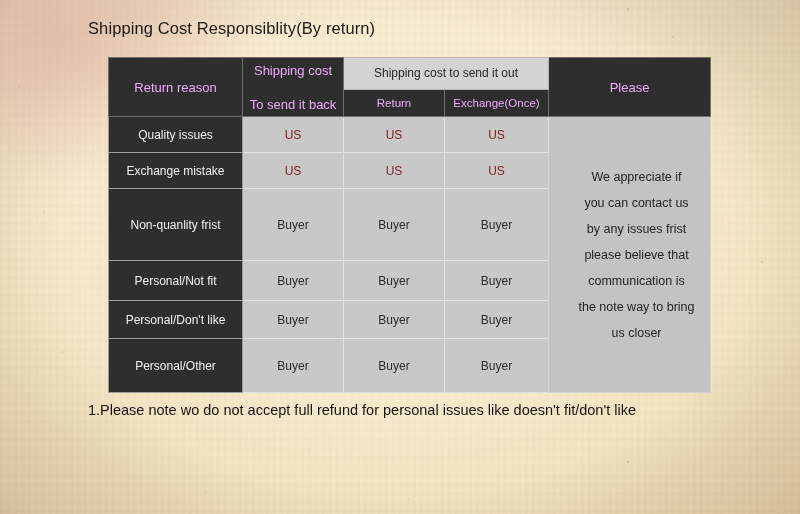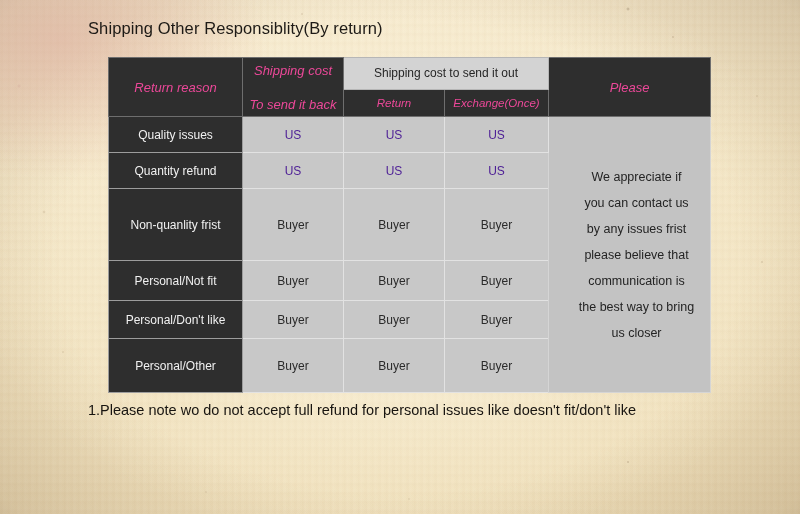--- a/index.html
+++ b/index.html
@@ -92,23 +92,22 @@
   table.matrix td {
     padding: 0;
     text-align: center;
     vertical-align: middle;
     border: 1px solid #9d9d9d;
   }
 
   
   .dark {
     background: #2e2e2e;
-    color: #ec4899;
+    color: #f0abfc;
     border-color: #6e6e6e !important;
-    font-style: italic;
   }
   .hdr-main {
     font-size: 13px;
   }
   .hdr-sub {
     font-size: 11.5px;
   }
   .hdr-span {
     background: #d3d3d3;
     color: #262626;
@@ -120,21 +119,21 @@
     color: #f1f1f1;
     font-size: 12px;
   }
 
   
   .cell {
     background: #c8c8c8;
     border-color: #e2e2e2 !important;
   }
   .cell.us {
-    color: #4c1d95;
+    color: #7f1d1d;
   }
   .cell.buyer {
     color: #2b2b2b;
   }
   .cell-inner {
     display: block;
     line-height: 1;
   }
 
   
@@ -179,21 +178,21 @@
     white-space: nowrap;
   }
 </style>
 </head>
 <body>
 
 <div id="page">
 
   <div id="speckles"></div>
 
-  <div id="title">Shipping Other Responsiblity(By return)</div>
+  <div id="title">Shipping Cost Responsiblity(By return)</div>
 
   <div id="table-wrap">
     <table class="matrix">
       <colgroup>
         <col style="width:134px">
         <col style="width:101px">
         <col style="width:101px">
         <col style="width:104px">
         <col style="width:162px">
       </colgroup>
@@ -218,27 +217,27 @@
           <td class="rowlabel">Quality issues</td>
           <td class="cell us">US</td>
           <td class="cell us">US</td>
           <td class="cell us">US</td>
           <td class="remark-cell" rowspan="6">
             <span class="remark-line">We appreciate if</span>
             <span class="remark-line">you can contact us</span>
             <span class="remark-line">by any issues frist</span>
             <span class="remark-line">please believe that</span>
             <span class="remark-line">communication is</span>
-            <span class="remark-line">the best way to bring</span>
+            <span class="remark-line">the note way to bring</span>
             <span class="remark-line">us closer</span>
           </td>
         </tr>
 
         <tr style="height:36px">
-          <td class="rowlabel">Quantity refund</td>
+          <td class="rowlabel">Exchange mistake</td>
           <td class="cell us">US</td>
           <td class="cell us">US</td>
           <td class="cell us">US</td>
         </tr>
 
         <tr style="height:72px">
           <td class="rowlabel">Non-quanlity frist</td>
           <td class="cell buyer">Buyer</td>
           <td class="cell buyer">Buyer</td>
           <td class="cell buyer">Buyer</td>

